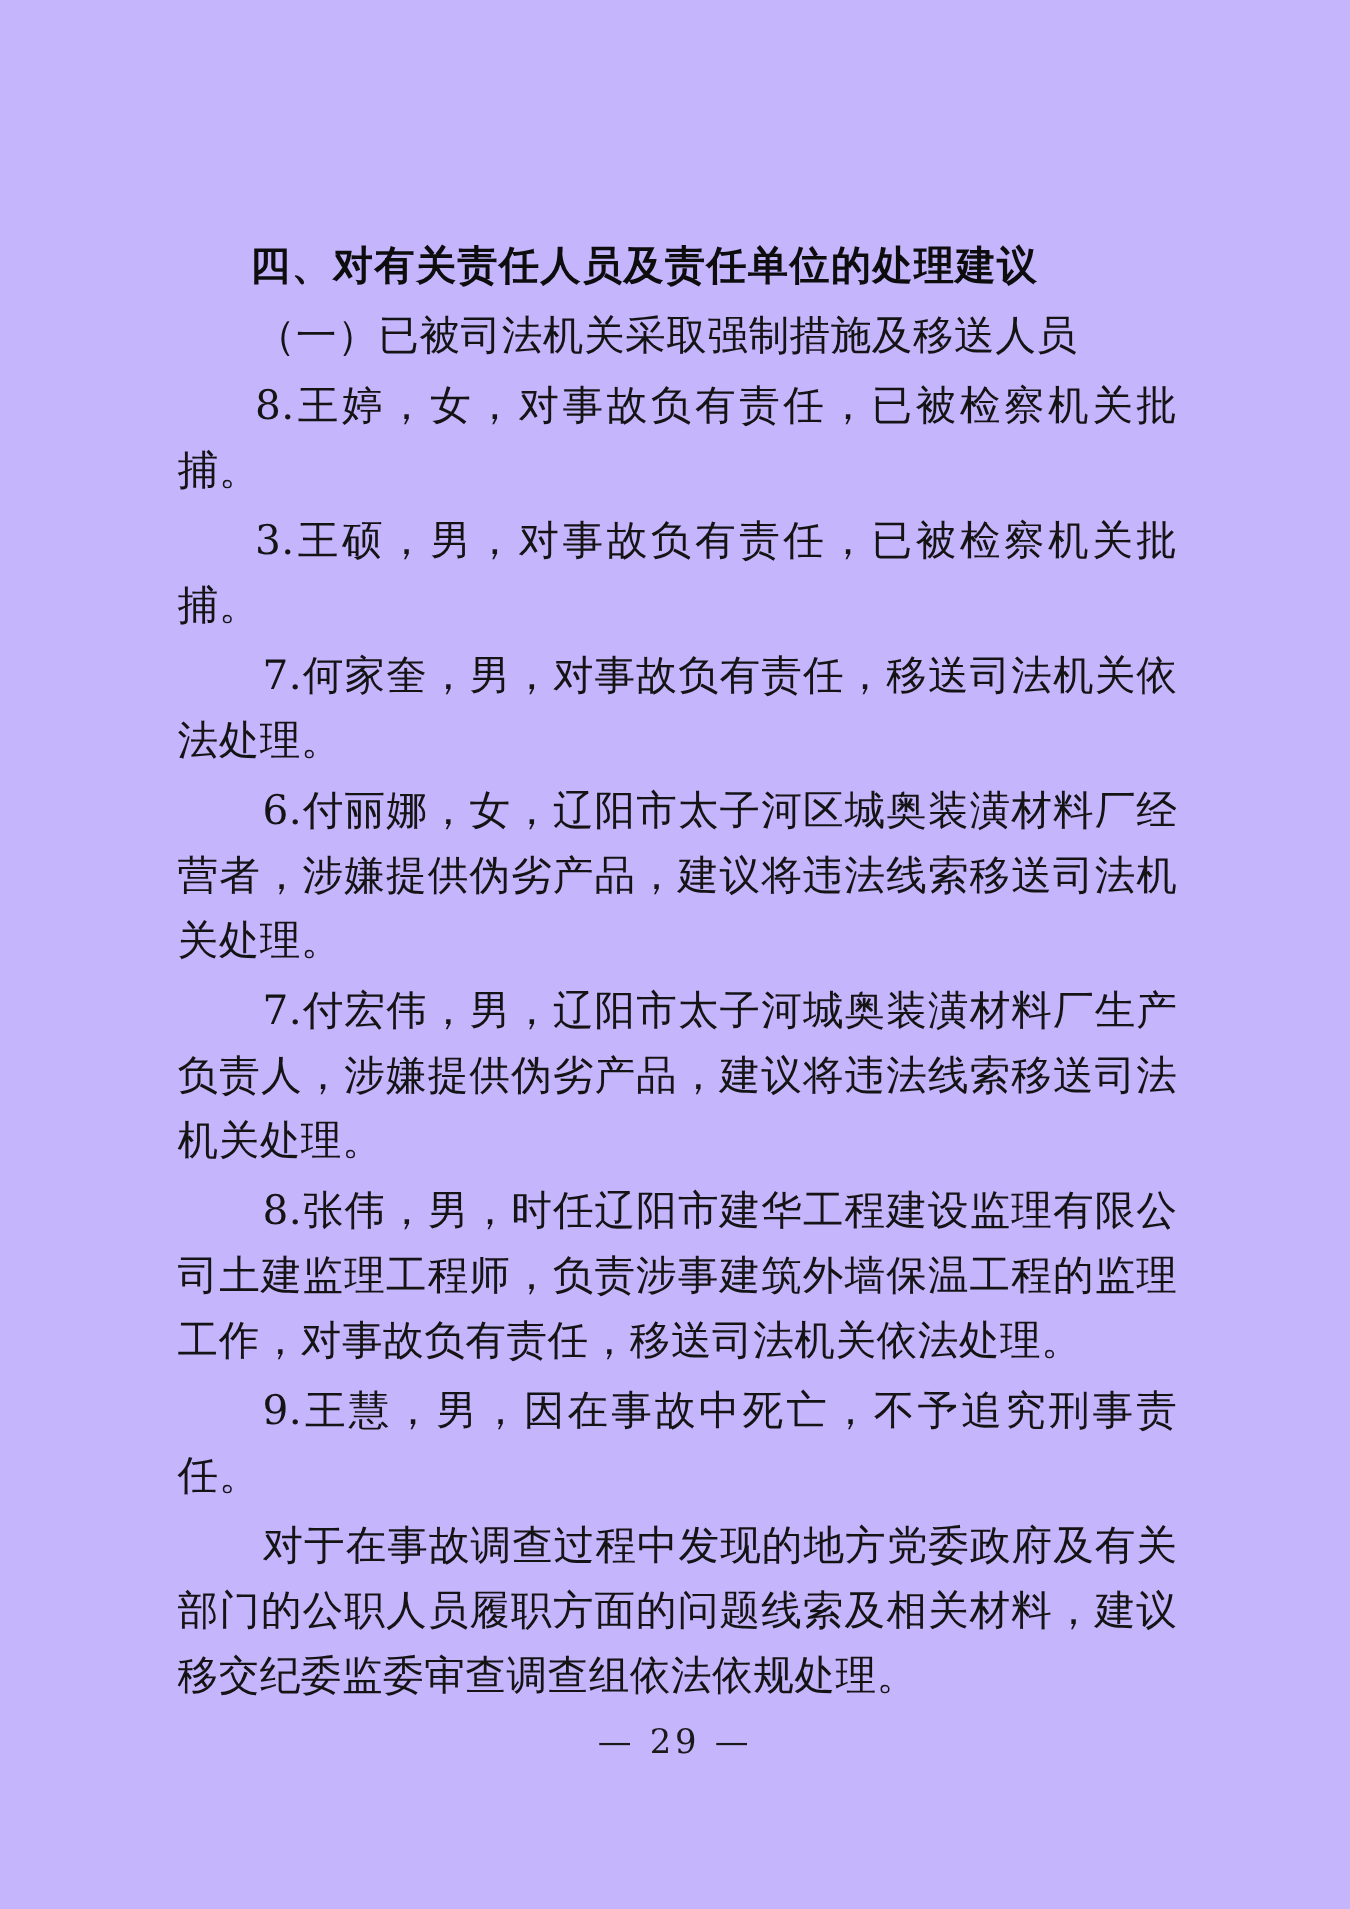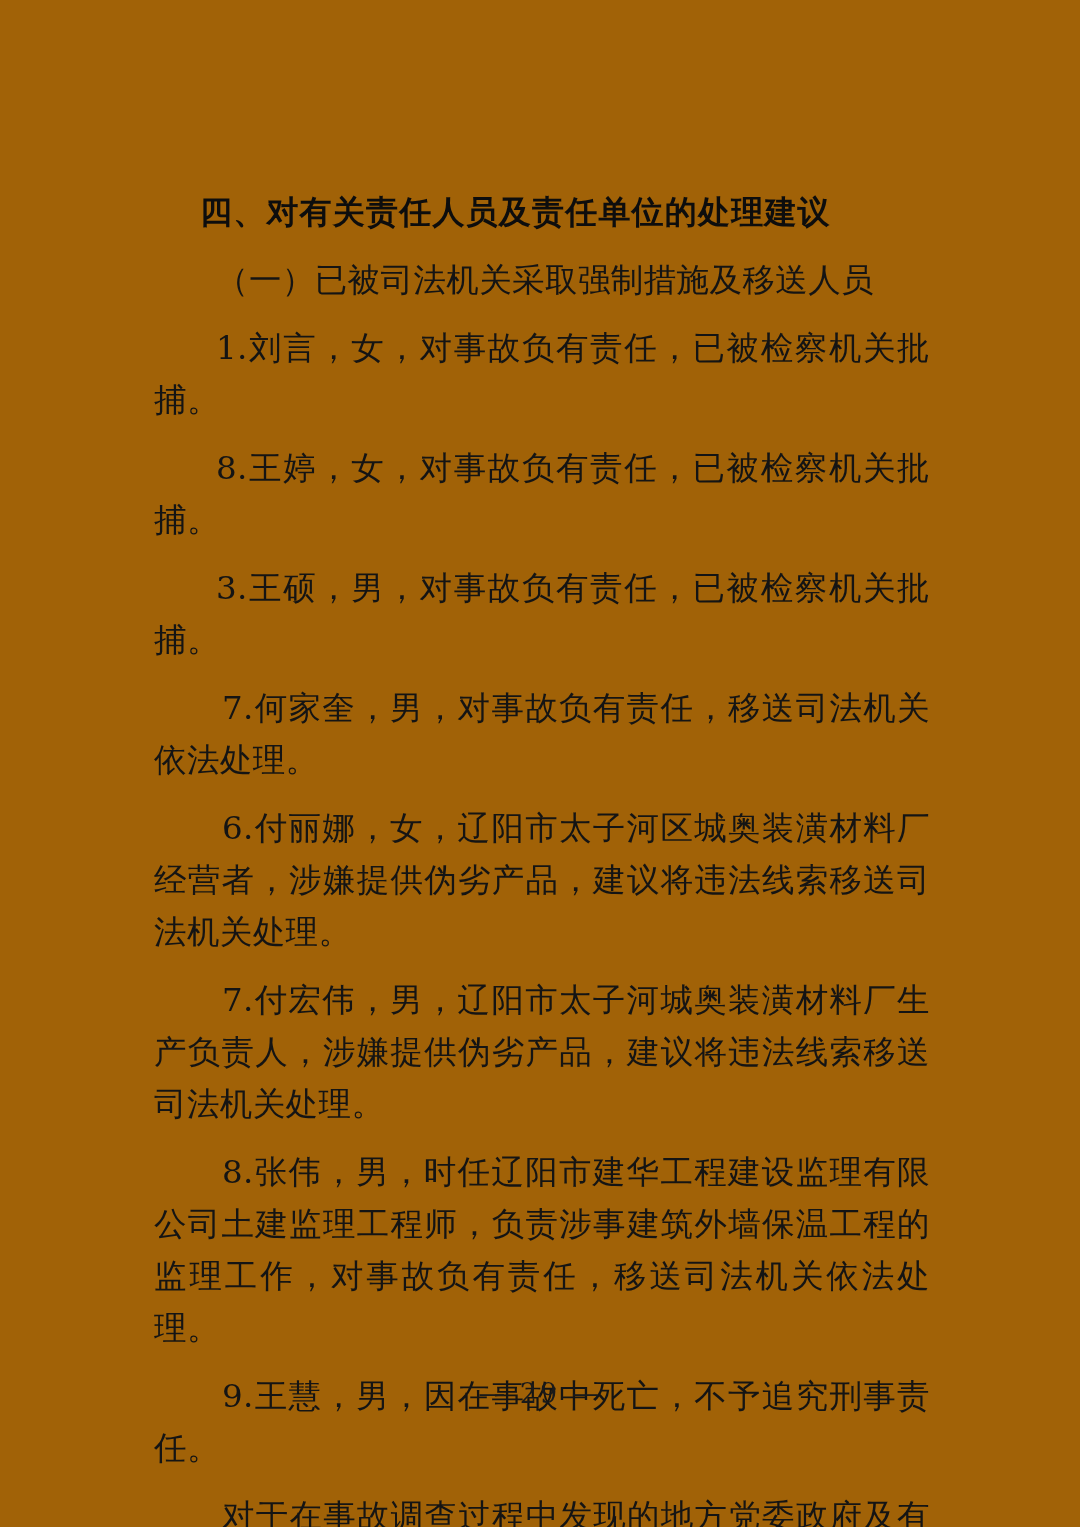--- a/index.html
+++ b/index.html
@@ -14,39 +14,39 @@
     position: relative;
     overflow: hidden;
     font-family: "DejaVu Serif", "Liberation Serif", serif;
     color: #141414;
     -webkit-font-smoothing: antialiased;
   }
 
   .page {
     position: absolute;
     inset: 0;
-    background: #a16207;
+    background: #c4b5fd;
   }
 
   
   .content {
     position: absolute;
     left: 138px;
     top: 186px;
     width: 808px;
   }
 
   
   .ln {
     font-size: 32.5px;
     line-height: 52px;
     letter-spacing: 0.4px;
     text-align: justify;
     text-justify: inter-ideograph;
-    margin: 16px;
+    margin: 4px;
     white-space: pre-wrap;
     word-break: break-all;
     color: #141414;
   }
 
   
   .heading {
     font-family: "DejaVu Sans", "Liberation Sans", sans-serif;
     font-weight: bold;
     font-size: 32px;
@@ -94,21 +94,20 @@
 <body>
 
 <div class="page">
 
   <div class="content">
 
     <h2 class="heading">四、对有关责任人员及责任单位的处理建议</h2>
 
     <p class="ln subheading">（一）已被司法机关采取强制措施及移送人员</p>
 
-    <p class="ln item-flush">1.刘言，女，对事故负有责任，已被检察机关批捕。</p>
 
     <p class="ln item-flush">8.王婷，女，对事故负有责任，已被检察机关批捕。</p>
 
     <p class="ln item-flush">3.王硕，男，对事故负有责任，已被检察机关批捕。</p>
 
 
     <p class="ln item-indent">7.何家奎，男，对事故负有责任，移送司法机关依法处理。</p>
 
     <p class="ln item-indent">6.付丽娜，女，辽阳市太子河区城奥装潢材料厂经营者，涉嫌提供伪劣产品，建议将违法线索移送司法机关处理。</p>
 

